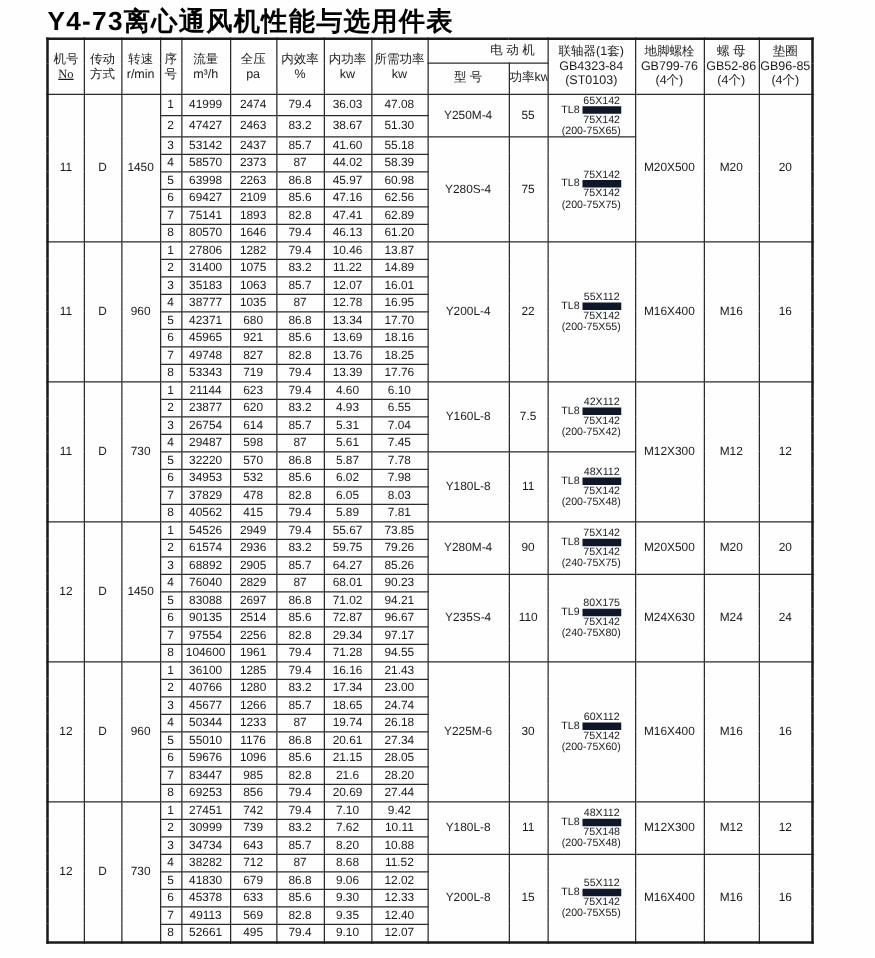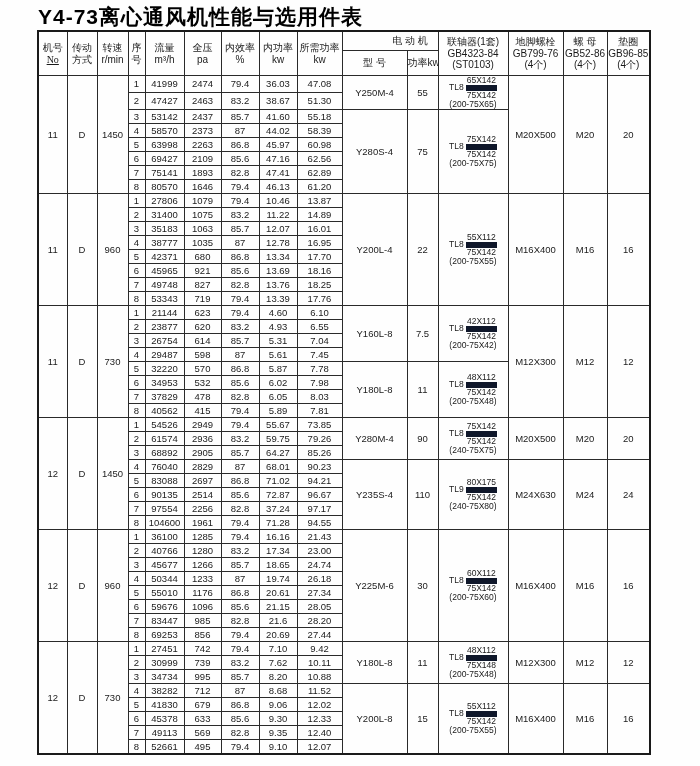--- a/index.html
+++ b/index.html
@@ -237,21 +237,21 @@
           <td data-name="efficiency-cell">79.4</td>
           <td data-name="internal-power-cell">46.13</td>
           <td data-name="required-power-cell">61.20</td>
         </tr>
         <tr data-name="table-row">
           <td data-name="machine-no-cell" class="span-cell" rowspan="8">11</td>
           <td data-name="drive-mode-cell" class="span-cell" rowspan="8">D</td>
           <td data-name="speed-cell" class="span-cell" rowspan="8">960</td>
           <td data-name="seq-cell">1</td>
           <td data-name="flow-cell">27806</td>
-          <td data-name="pressure-cell">1079</td>
+          <td data-name="pressure-cell">1282</td>
           <td data-name="efficiency-cell">79.4</td>
           <td data-name="internal-power-cell">10.46</td>
           <td data-name="required-power-cell">13.87</td>
           <td data-name="motor-model-cell" class="span-cell" rowspan="8">Y200L-4</td>
           <td data-name="motor-power-cell" class="span-cell" rowspan="8">22</td>
           <td data-name="coupling-cell" class="span-cell" rowspan="8">
             <div data-name="coupling-spec" class="coupling">
               <div data-name="coupling-main" class="coupling-main">
                 <span data-name="coupling-code">TL8</span>
                 <span data-name="coupling-size-fraction" class="frac">
@@ -503,21 +503,21 @@
           <td data-name="pressure-cell">2514</td>
           <td data-name="efficiency-cell">85.6</td>
           <td data-name="internal-power-cell">72.87</td>
           <td data-name="required-power-cell">96.67</td>
         </tr>
         <tr data-name="table-row">
           <td data-name="seq-cell">7</td>
           <td data-name="flow-cell">97554</td>
           <td data-name="pressure-cell">2256</td>
           <td data-name="efficiency-cell">82.8</td>
-          <td data-name="internal-power-cell">37.24</td>
+          <td data-name="internal-power-cell">29.34</td>
           <td data-name="required-power-cell">97.17</td>
         </tr>
         <tr data-name="table-row">
           <td data-name="seq-cell">8</td>
           <td data-name="flow-cell">104600</td>
           <td data-name="pressure-cell">1961</td>
           <td data-name="efficiency-cell">79.4</td>
           <td data-name="internal-power-cell">71.28</td>
           <td data-name="required-power-cell">94.55</td>
         </tr>
@@ -637,21 +637,21 @@
           <td data-name="seq-cell">2</td>
           <td data-name="flow-cell">30999</td>
           <td data-name="pressure-cell">739</td>
           <td data-name="efficiency-cell">83.2</td>
           <td data-name="internal-power-cell">7.62</td>
           <td data-name="required-power-cell">10.11</td>
         </tr>
         <tr data-name="table-row">
           <td data-name="seq-cell">3</td>
           <td data-name="flow-cell">34734</td>
-          <td data-name="pressure-cell">995</td>
+          <td data-name="pressure-cell">643</td>
           <td data-name="efficiency-cell">85.7</td>
           <td data-name="internal-power-cell">8.20</td>
           <td data-name="required-power-cell">10.88</td>
         </tr>
         <tr data-name="table-row">
           <td data-name="seq-cell">4</td>
           <td data-name="flow-cell">38282</td>
           <td data-name="pressure-cell">712</td>
           <td data-name="efficiency-cell">87</td>
           <td data-name="internal-power-cell">8.68</td>

